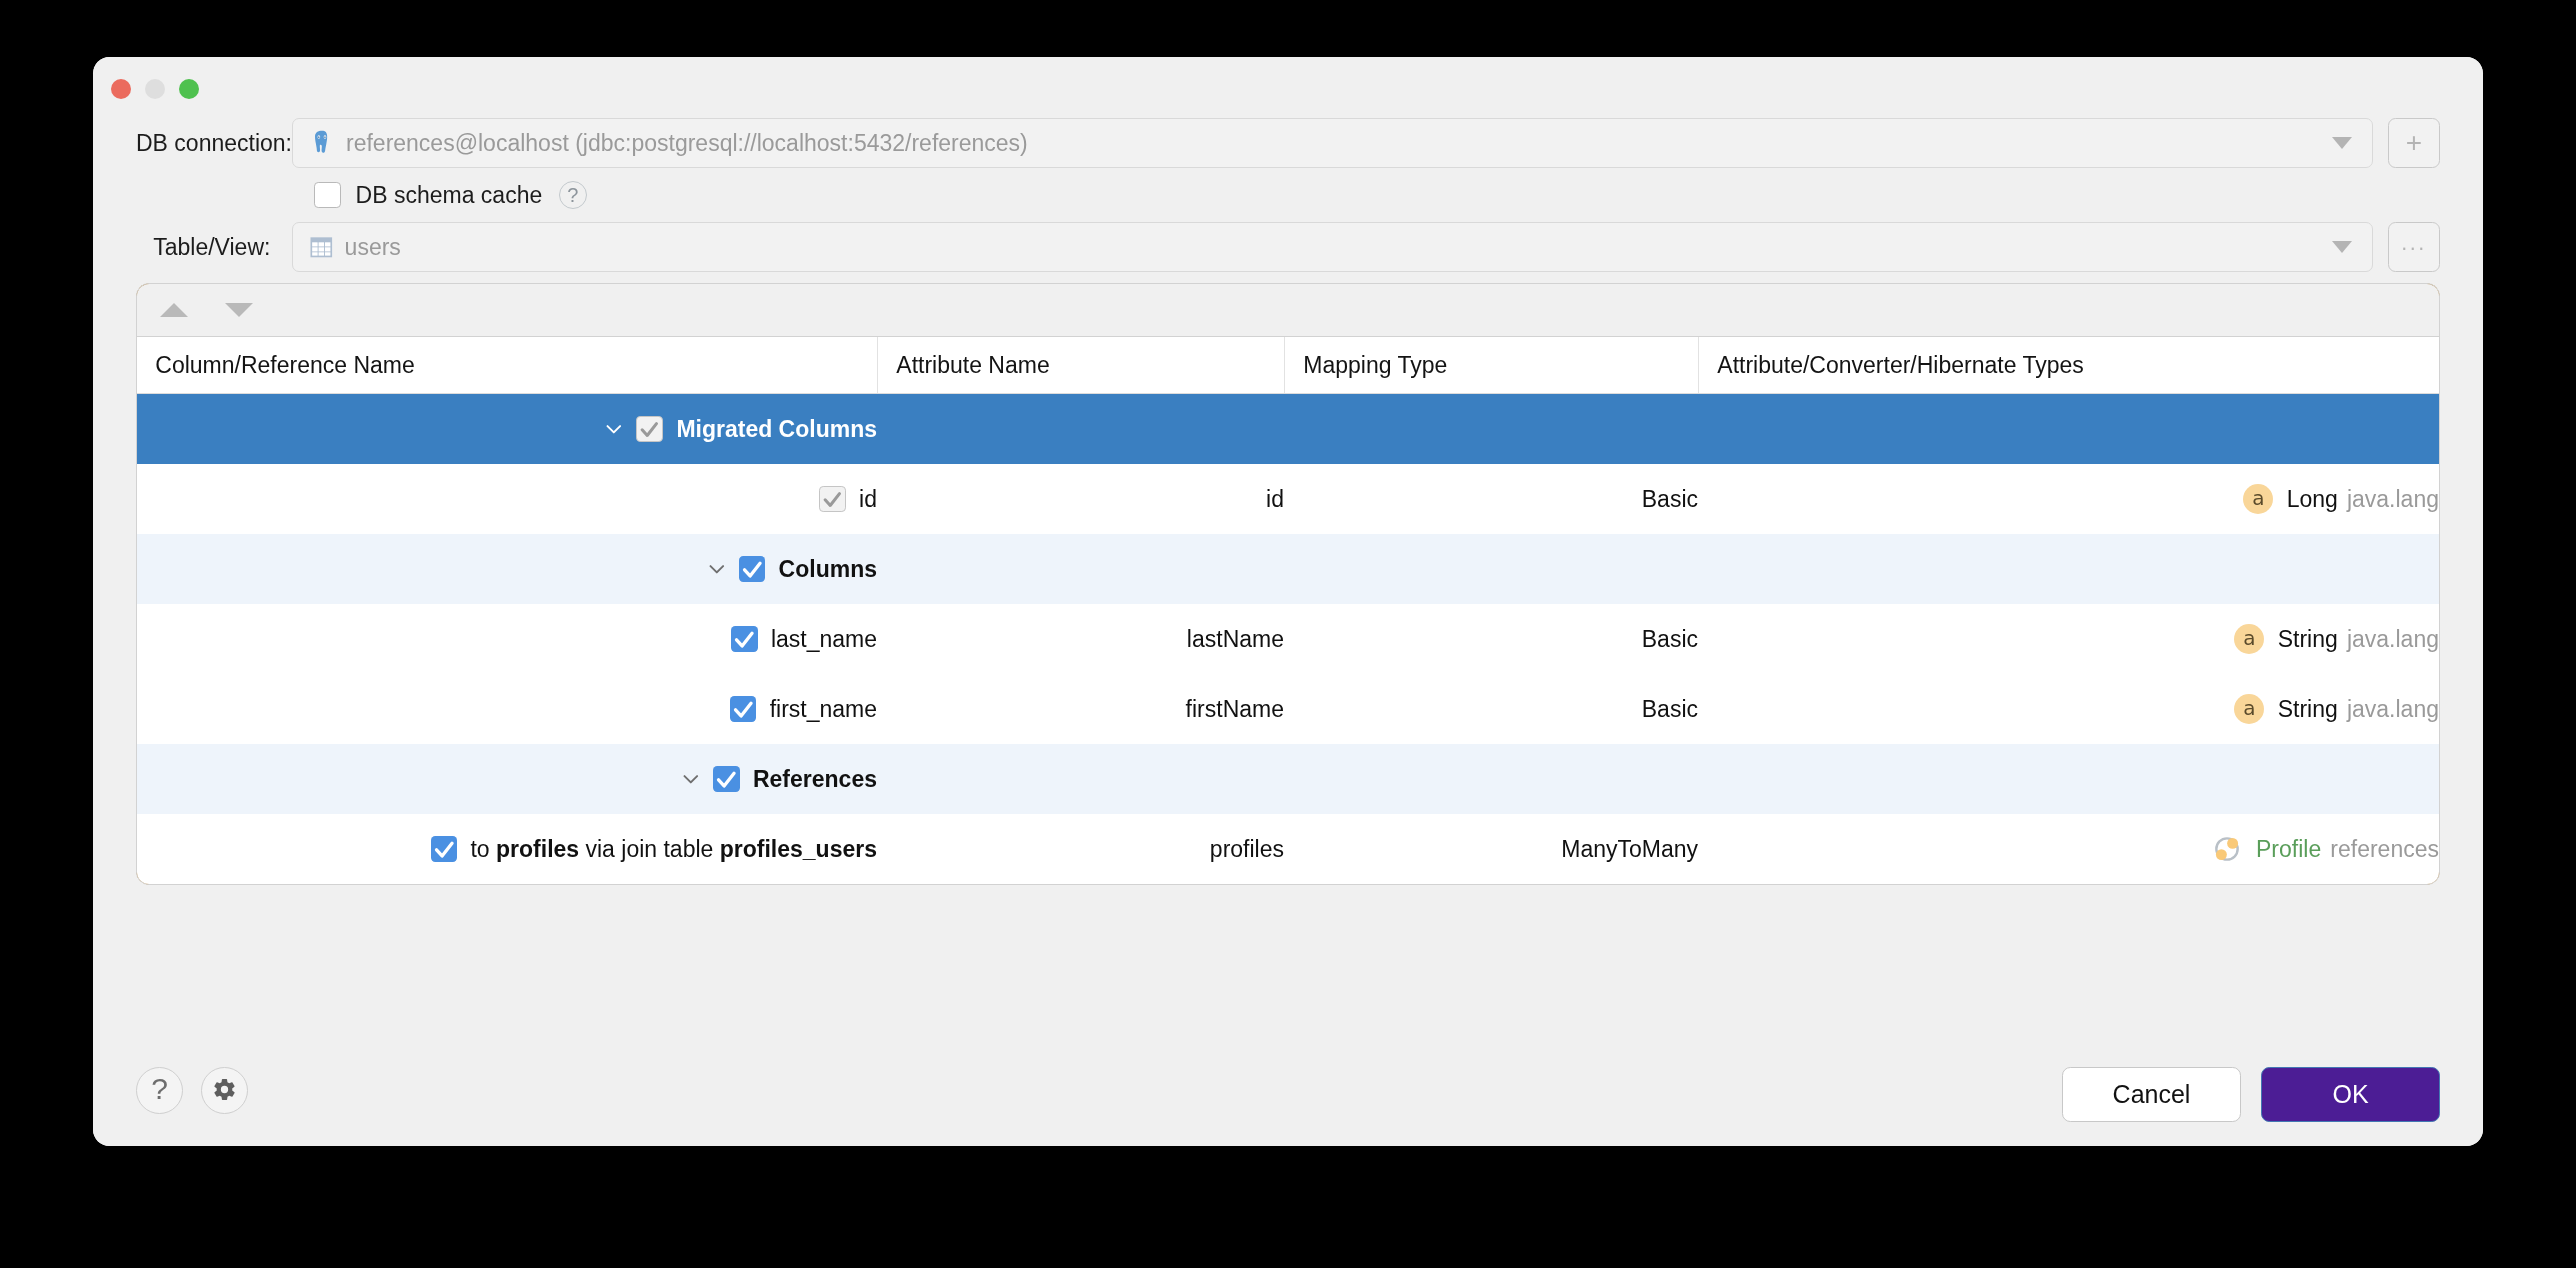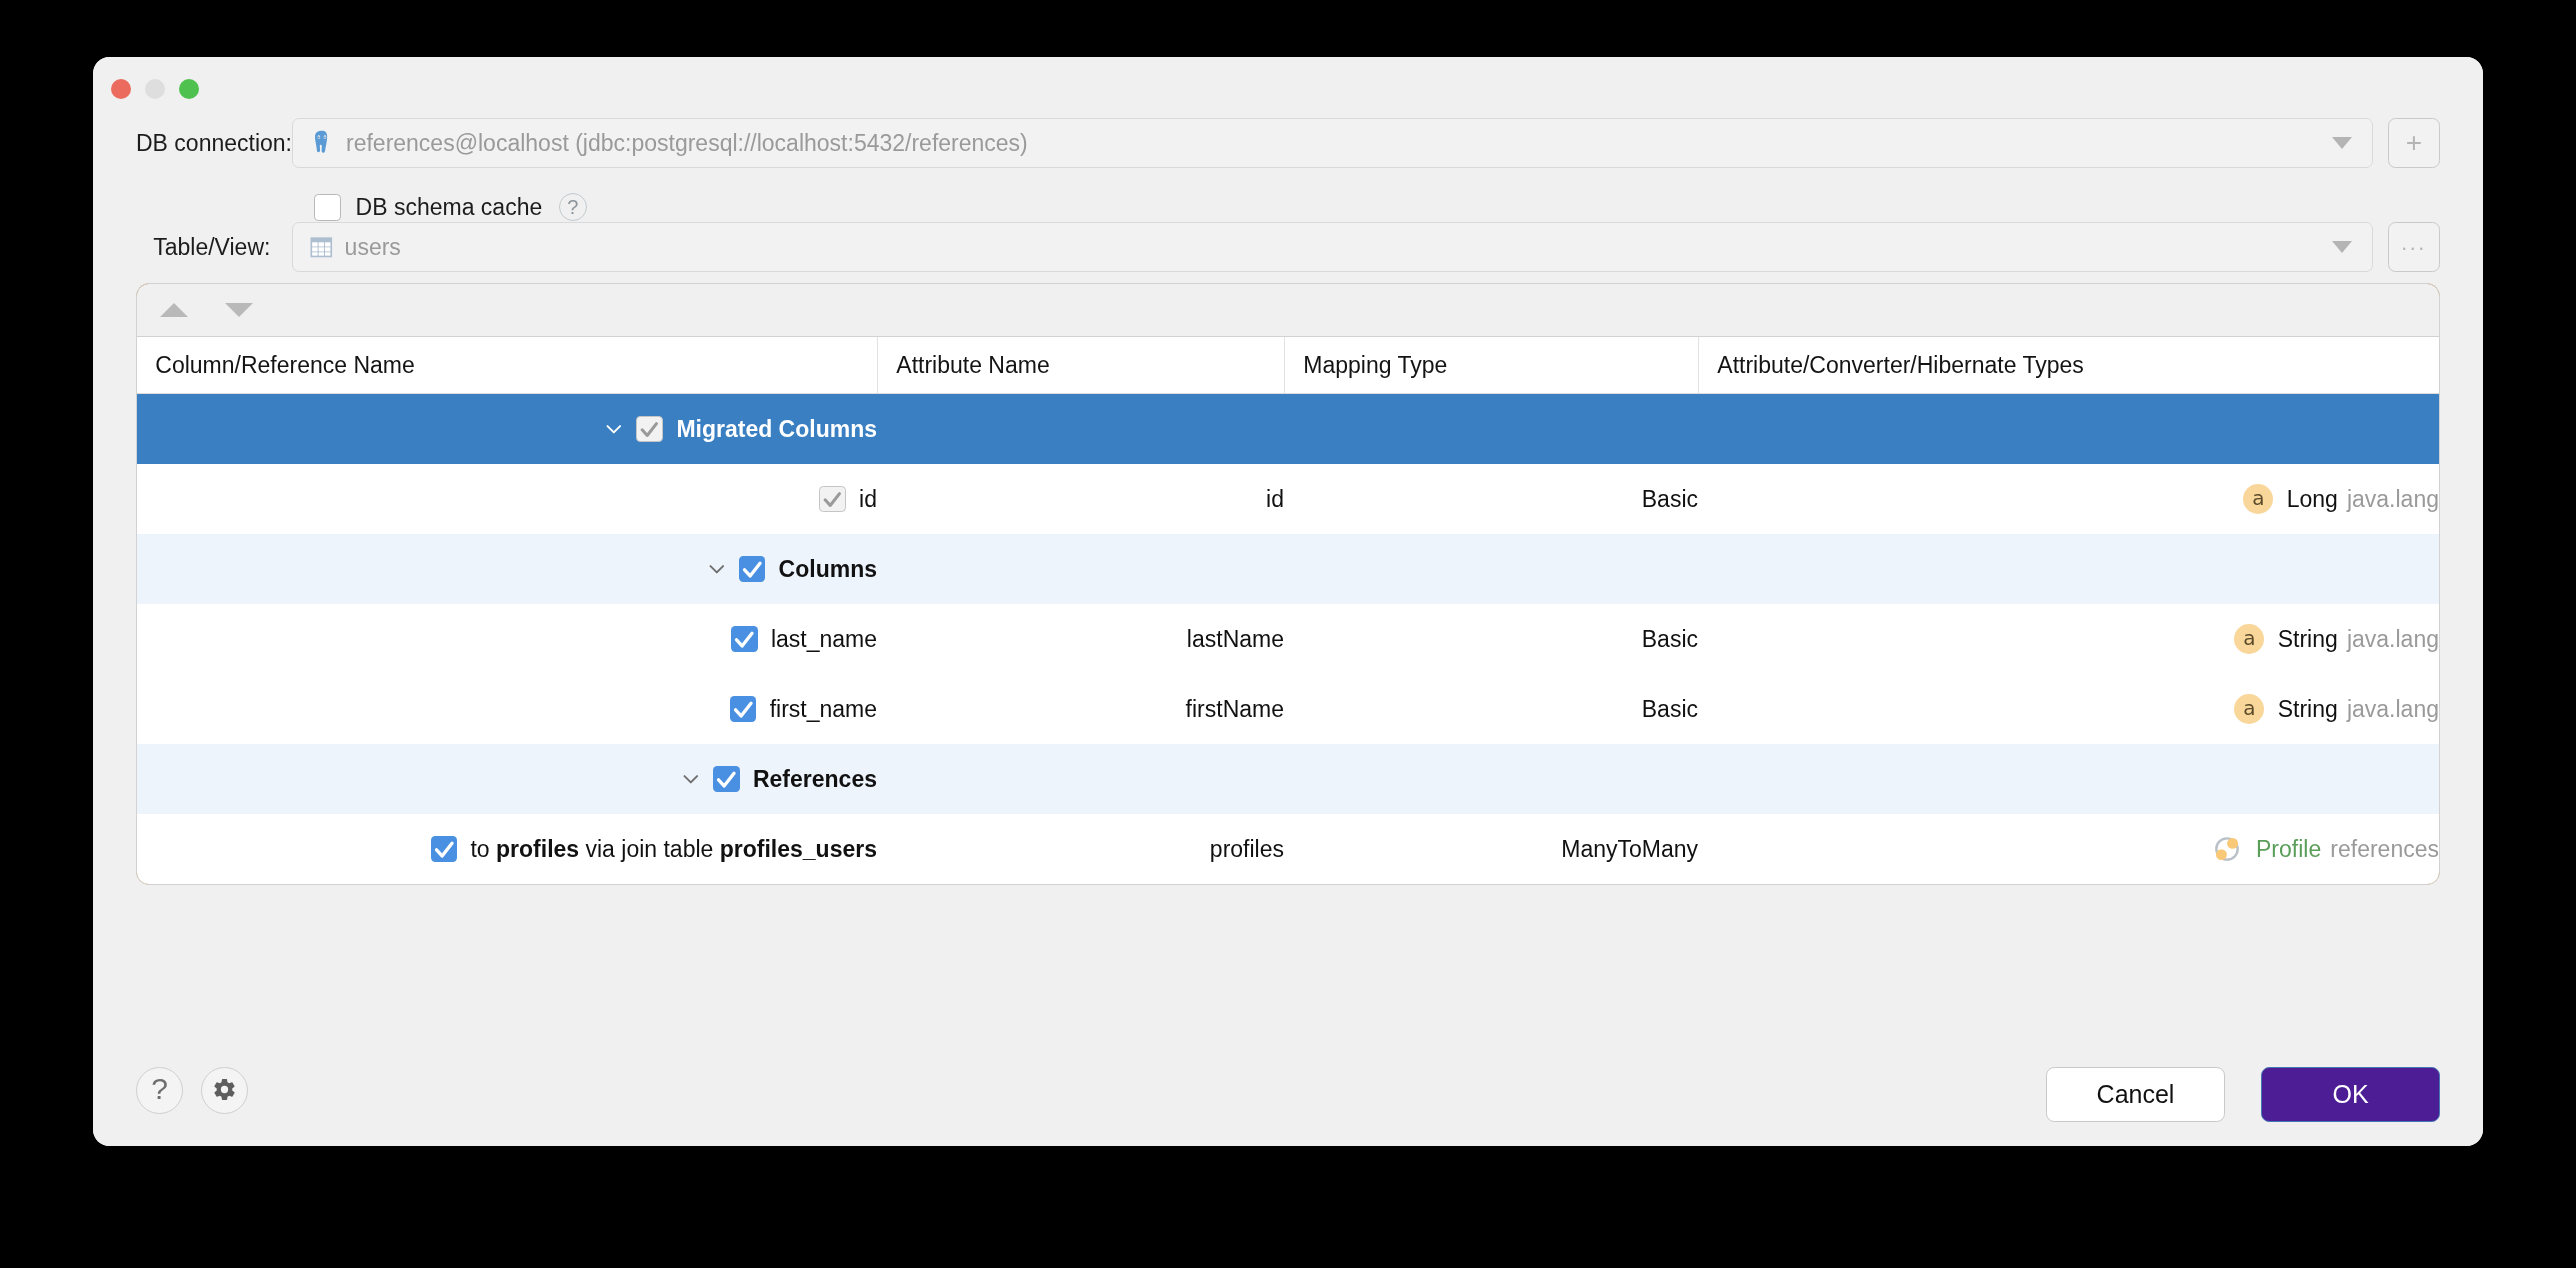--- a/index.html
+++ b/index.html
@@ -117,21 +117,21 @@
   }
   .side-btn.dots { font-size: 21.6px; letter-spacing: 2.5px; padding-bottom: 8.3px; }
 
   
   .pg-icon { width: 28px; height: 28px; margin-right: 10px; flex: 0 0 auto; }
   .tbl-icon { width: 26.6px; height: 26.6px; margin-right: 10px; flex: 0 0 auto; }
 
   
   #schema-cache-row {
     display: flex;
-    align-items: flex-end;
+    align-items: center;
     height: 52px;
     padding-left: 178px;
   }
   .cb {
     width: 26.6px; height: 26.6px;
     border-radius: 4.2px;
     flex: 0 0 auto;
     position: relative;
     display: inline-block;
   }
@@ -307,21 +307,21 @@
     align-items: center;
     justify-content: center;
     color: #5e5e5e;
   }
   .circle-btn .qmark {
     font-size: 30px;
     line-height: 1;
     color: #6d6d6d;
     padding-bottom: 2.5px;
   }
-  #footer-right { display: flex; align-items: center; gap: 36px; margin-top: 8px; }
+  #footer-right { display: flex; align-items: center; gap: 20px; margin-top: 8px; }
   .btn {
     height: 55px;
     min-width: 179px;
     border-radius: 8.3px;
     font-size: 25px;
     display: flex;
     align-items: center;
     justify-content: center;
     user-select: none;
   }

